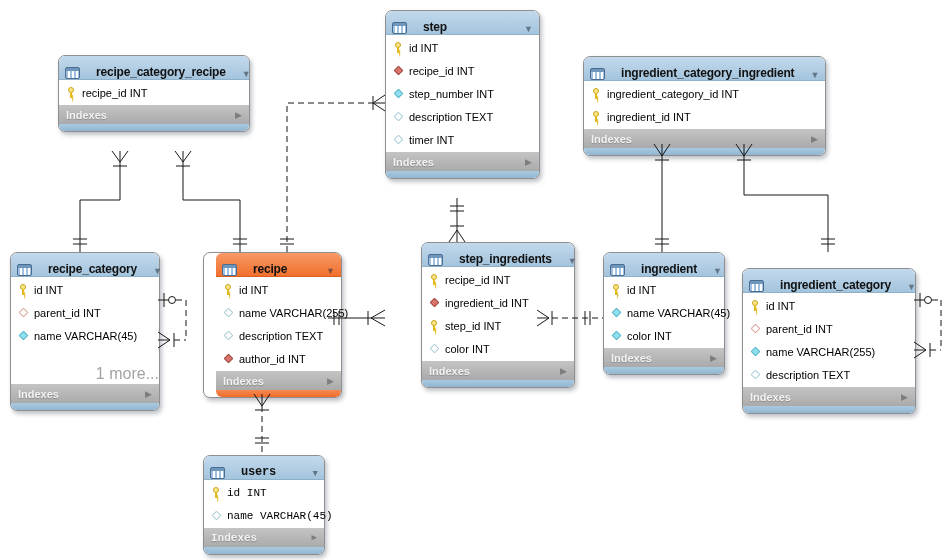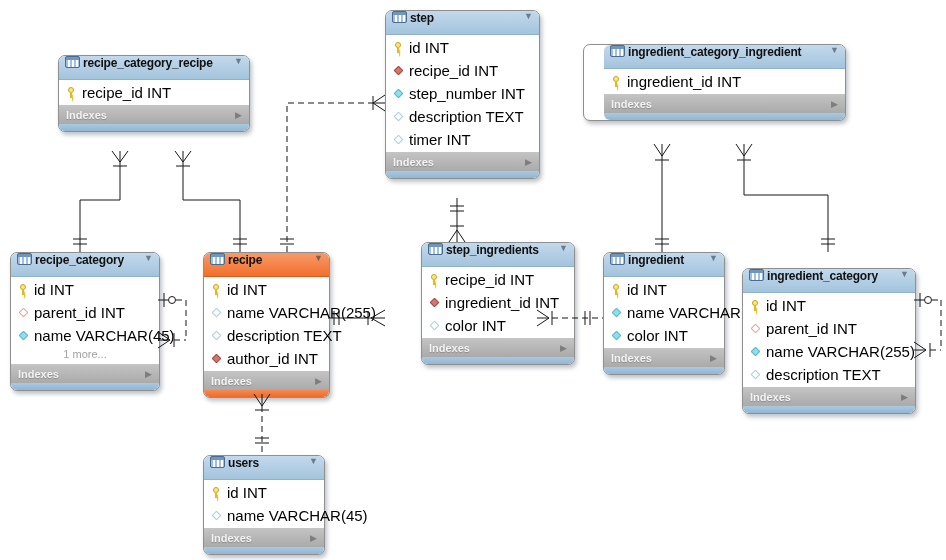--- a/index.html
+++ b/index.html
@@ -2,33 +2,33 @@
 <html><head>
 <meta charset="utf-8">
 <style>
   html,body{margin:0;padding:0;background:#fff;}
   body{font-family:"Liberation Sans",sans-serif;}
   #canvas{position:relative;width:946px;height:560px;background:#ffffff;overflow:hidden;}
 
   
   .table{position:absolute;border:1px solid #8f8f8f;border-radius:7px;background:#ffffff;
          box-shadow:2px 3px 4px rgba(110,120,130,.45);z-index:2;}
-  .hdr{display:flex;align-items:flex-start;gap:3px;height:24px;padding:0 6px;
+  .hdr{display:flex;align-items:flex-end;gap:16px;height:24px;padding:0 6px;
        border-radius:6px 6px 0 0;box-sizing:border-box;}
   .blue .hdr{background:linear-gradient(#c3d9ec,#a3c4dd);border-bottom:1px solid #8fb1c9;}
   .orange .hdr{background:linear-gradient(#f79a67,#f26f2d);border-bottom:1px solid #d85e1e;}
   .tname{font-size:12px;font-weight:bold;color:#111;white-space:nowrap;letter-spacing:-0.2px;}
   .expander{margin-left:auto;font-size:9px;color:rgba(40,50,60,.55);}
   .ticon{flex:none;width:15px;height:12px;border:1px solid #4a6c90;border-radius:2px;box-sizing:border-box;
          background:linear-gradient(#6f96bd,#6f96bd) no-repeat 0 0/100% 3px,
                     repeating-linear-gradient(90deg,#9fc0e0 0 2px,#ffffff 2px 4px);}
   .tbody{background:#fff;padding:1px 0;}
   .row{display:flex;align-items:center;gap:5px;height:23px;padding:0 6px;}
-  .ctext{font-size:15px;color:#000;white-space:nowrap;}
-  .more-row{height:16px;text-align:center;font-size:11px;color:#a3a3a3;line-height:14px;}
+  .ctext{font-size:11px;color:#000;white-space:nowrap;}
+  .more-row{height:16px;text-align:right;font-size:16px;color:#a3a3a3;line-height:14px;margin-top:20px;}
   .ftr{display:flex;align-items:center;height:19px;padding:0 7px;
        background:linear-gradient(#c4c4c4,#aaaaaa);}
   .ftr .flabel{font-size:11px;font-weight:bold;color:#f3f3f3;text-shadow:0 1px 1px #8a8a8a;}
   .ftr .arrow{margin-left:auto;font-size:9px;color:#7d7d7d;}
   .strip{height:7px;border-radius:0 0 6px 6px;}
   .blue .strip{background:linear-gradient(#a9c9e0,#92b6d2);}
   .orange .strip{background:linear-gradient(#f58a52,#ef6b28);}
 
   
   .cicon{flex:none;width:12px;height:12px;display:flex;align-items:center;justify-content:center;}
@@ -156,31 +156,37 @@
           <span class="ctext">timer INT</span>
         </div>
     </div>
     <div class="ftr">
       <span class="flabel">Indexes</span>
       <span class="arrow">▶</span>
     </div>
     <div class="strip"></div>
   </div>
 
-  <div class="table blue" style="left:583px;top:44px;width:241px;padding-left:20px;">
+  <div class="table blue" style="left:583px;top:56px;width:241px;">
     <div class="hdr">
       <span class="ticon"></span>
       <span class="tname">ingredient_category_ingredient</span>
       <span class="expander">▼</span>
     </div>
     <div class="tbody">
       <div class="row">
           <span class="cicon">
             <span class="ck"></span>
           </span>
+          <span class="ctext">ingredient_category_id INT</span>
+        </div>
+      <div class="row">
+          <span class="cicon">
+            <span class="ck"></span>
+          </span>
           <span class="ctext">ingredient_id INT</span>
         </div>
     </div>
     <div class="ftr">
       <span class="flabel">Indexes</span>
       <span class="arrow">▶</span>
     </div>
     <div class="strip"></div>
   </div>
 
@@ -211,21 +217,21 @@
         </div>
       <div class="more-row">1 more...</div>
     </div>
     <div class="ftr">
       <span class="flabel">Indexes</span>
       <span class="arrow">▶</span>
     </div>
     <div class="strip"></div>
   </div>
 
-  <div class="table orange" style="left:203px;top:252px;width:125px;">
+  <div class="table orange" style="left:203px;top:252px;width:125px;padding-left:12px;">
     <div class="hdr">
       <span class="ticon"></span>
       <span class="tname">recipe</span>
       <span class="expander">▼</span>
     </div>
     <div class="tbody">
       <div class="row">
           <span class="cicon">
             <span class="ck"></span>
           </span>
@@ -271,20 +277,26 @@
           <span class="ctext">recipe_id INT</span>
         </div>
       <div class="row">
           <span class="cicon">
             <span class="dm fk"></span>
           </span>
           <span class="ctext">ingredient_id INT</span>
         </div>
       <div class="row">
           <span class="cicon">
+            <span class="ck"></span>
+          </span>
+          <span class="ctext">step_id INT</span>
+        </div>
+      <div class="row">
+          <span class="cicon">
             <span class="dm nul"></span>
           </span>
           <span class="ctext">color INT</span>
         </div>
     </div>
     <div class="ftr">
       <span class="flabel">Indexes</span>
       <span class="arrow">▶</span>
     </div>
     <div class="strip"></div>
@@ -355,21 +367,21 @@
           <span class="ctext">description TEXT</span>
         </div>
     </div>
     <div class="ftr">
       <span class="flabel">Indexes</span>
       <span class="arrow">▶</span>
     </div>
     <div class="strip"></div>
   </div>
 
-  <div class="table blue" style="left:203px;top:455px;width:120px;">
+  <div class="table blue" style="left:203px;top:455px;width:120px;font-family:Liberation Mono, monospace;">
     <div class="hdr">
       <span class="ticon"></span>
       <span class="tname">users</span>
       <span class="expander">▼</span>
     </div>
     <div class="tbody">
       <div class="row">
           <span class="cicon">
             <span class="ck"></span>
           </span>

